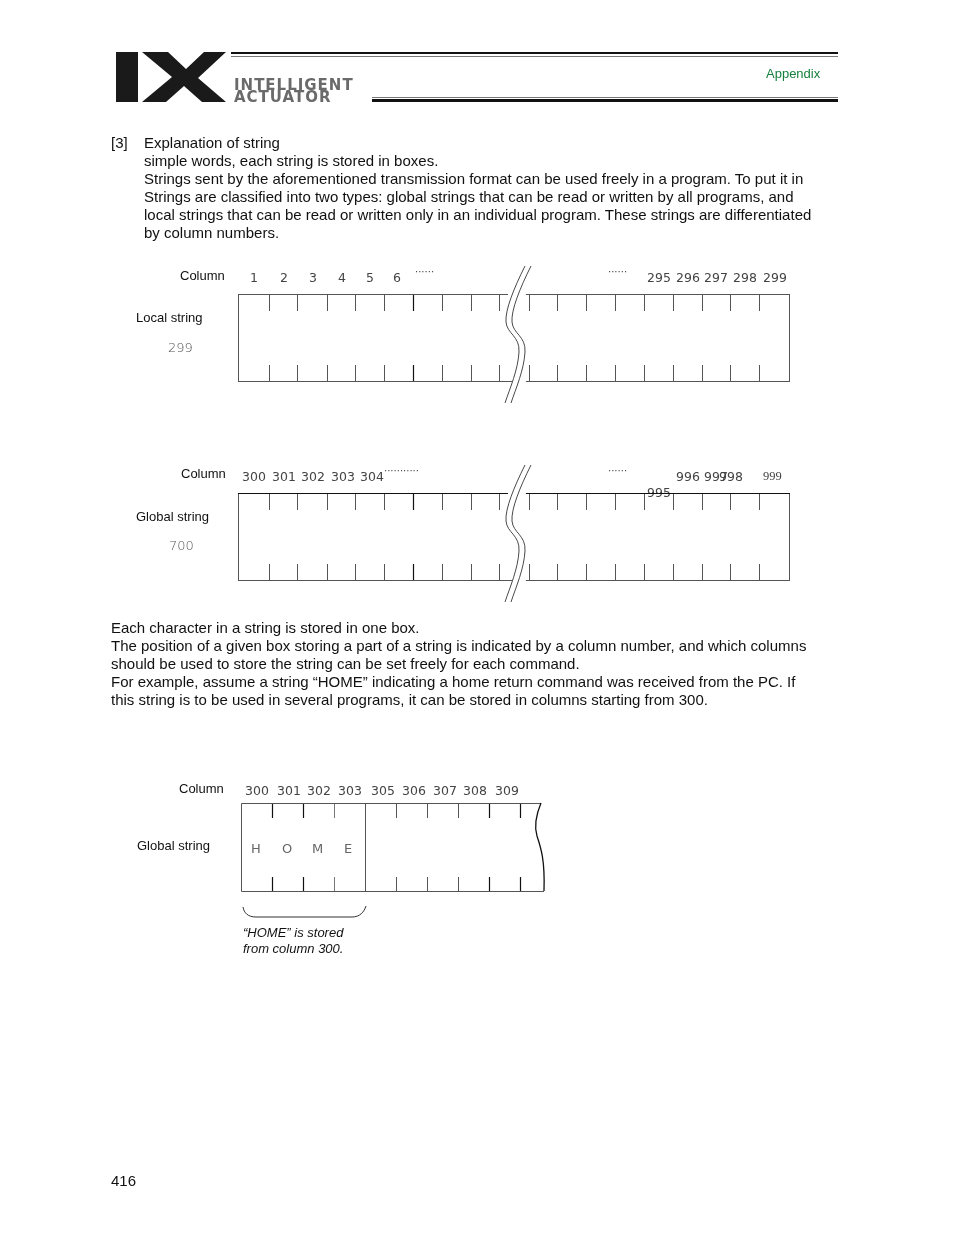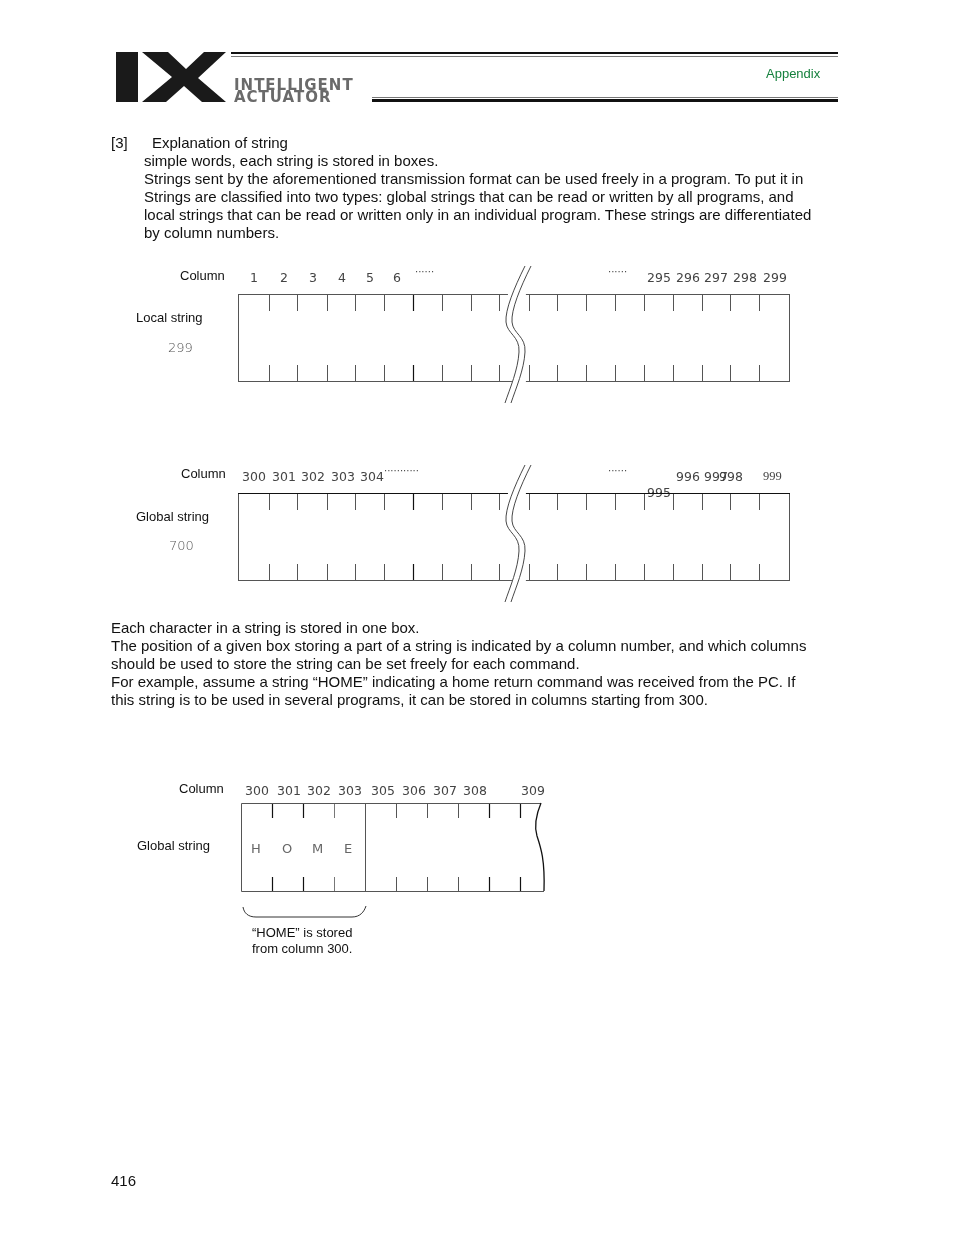--- a/index.html
+++ b/index.html
@@ -31,21 +31,21 @@
   <div class="hdr-line" style="left:231px;top:52px;width:607px;height:2px;"></div>
   <div class="hdr-line" style="left:231px;top:56px;width:607px;height:1px;background:#777;"></div>
   <div class="logo-text" style="top:78px;">INTELLIGENT</div>
   <div class="logo-text" style="top:90px;">ACTUATOR</div>
   <div class="hdr-line" style="left:372px;top:97px;width:466px;height:1px;background:#777;"></div>
   <div class="hdr-line" style="left:372px;top:99px;width:466px;height:3px;"></div>
   <div class="appendix">Appendix</div>
 </div>
 
 <div class="body-text" style="left:111px;top:134px;">[3]</div>
-<div class="body-text" style="left:152px;top:134px;text-align:center;">Explanation of string</div>
+<div class="body-text" style="left:144px;top:134px;text-align:center;">Explanation of string</div>
 <div class="body-text" style="left:144px;top:152px;">
   <p class="p">simple words, each string is stored in boxes.</p>
   <p class="p">Strings sent by the aforementioned transmission format can be used freely in a program. To put it in</p>
   <p class="p">Strings are classified into two types: global strings that can be read or written by all programs, and</p>
   <p class="p">local strings that can be read or written only in an individual program. These strings are differentiated</p>
   <p class="p">by column numbers.</p>
 </div>
 
 <div>
   <div class="diag-label" style="left:180px;top:268px;">Column</div>
@@ -127,21 +127,21 @@
   <div class="diag-label" style="left:137px;top:838px;">Global string</div>
 
   <div class="colnum" style="left:245px;top:783px;">300</div>
   <div class="colnum" style="left:277px;top:783px;">301</div>
   <div class="colnum" style="left:307px;top:783px;">302</div>
   <div class="colnum" style="left:338px;top:783px;">303</div>
   <div class="colnum" style="left:371px;top:783px;">305</div>
   <div class="colnum" style="left:402px;top:783px;">306</div>
   <div class="colnum" style="left:433px;top:783px;">307</div>
   <div class="colnum" style="left:463px;top:783px;">308</div>
-  <div class="colnum" style="left:521px;top:783px;">309</div>
+  <div class="colnum" style="left:495px;top:783px;">309</div>
 
   <div class="home-letter" style="left:251px;top:841px;">H</div>
   <div class="home-letter" style="left:282px;top:841px;">O</div>
   <div class="home-letter" style="left:312px;top:841px;">M</div>
   <div class="home-letter" style="left:344px;top:841px;">E</div>
 
   <svg width="954" height="1235">
     <g stroke="#555" stroke-width="1" fill="none">
       <path d="M541 803.5 H241.5 V891.5 H544"></path>
       <path d="M365.5 804 V891"></path>
@@ -151,19 +151,19 @@
       <path d="M272.5 804v14 M303.5 804v14 M489.5 804v14 M520.5 804v14"></path>
       <path d="M272.5 877v14 M303.5 877v14 M489.5 877v14 M520.5 877v14"></path>
     </g>
     <path d="M334.5 804v14 M334.5 877v14" stroke="#777" stroke-width="1"></path>
 
     <path d="M541 803 C 536 815, 534 826, 537 836 C 541 848, 545 860, 544 891" stroke="#111" stroke-width="1.3" fill="none"></path>
 
     <path d="M243 907 C 244 913, 248 917, 256 917 L 352 917 C 360 917, 364 912, 366 906" stroke="#333" stroke-width="1" fill="none"></path>
   </svg>
 
-  <div class="caption" style="left:252px;top:925px;">
+  <div class="caption" style="left:243px;top:925px;font-style:italic;">
     <div>“HOME” is stored</div>
     <div>from column 300.</div>
   </div>
 </div>
 
 <div class="page-num">416</div>
 
 </body></html>

